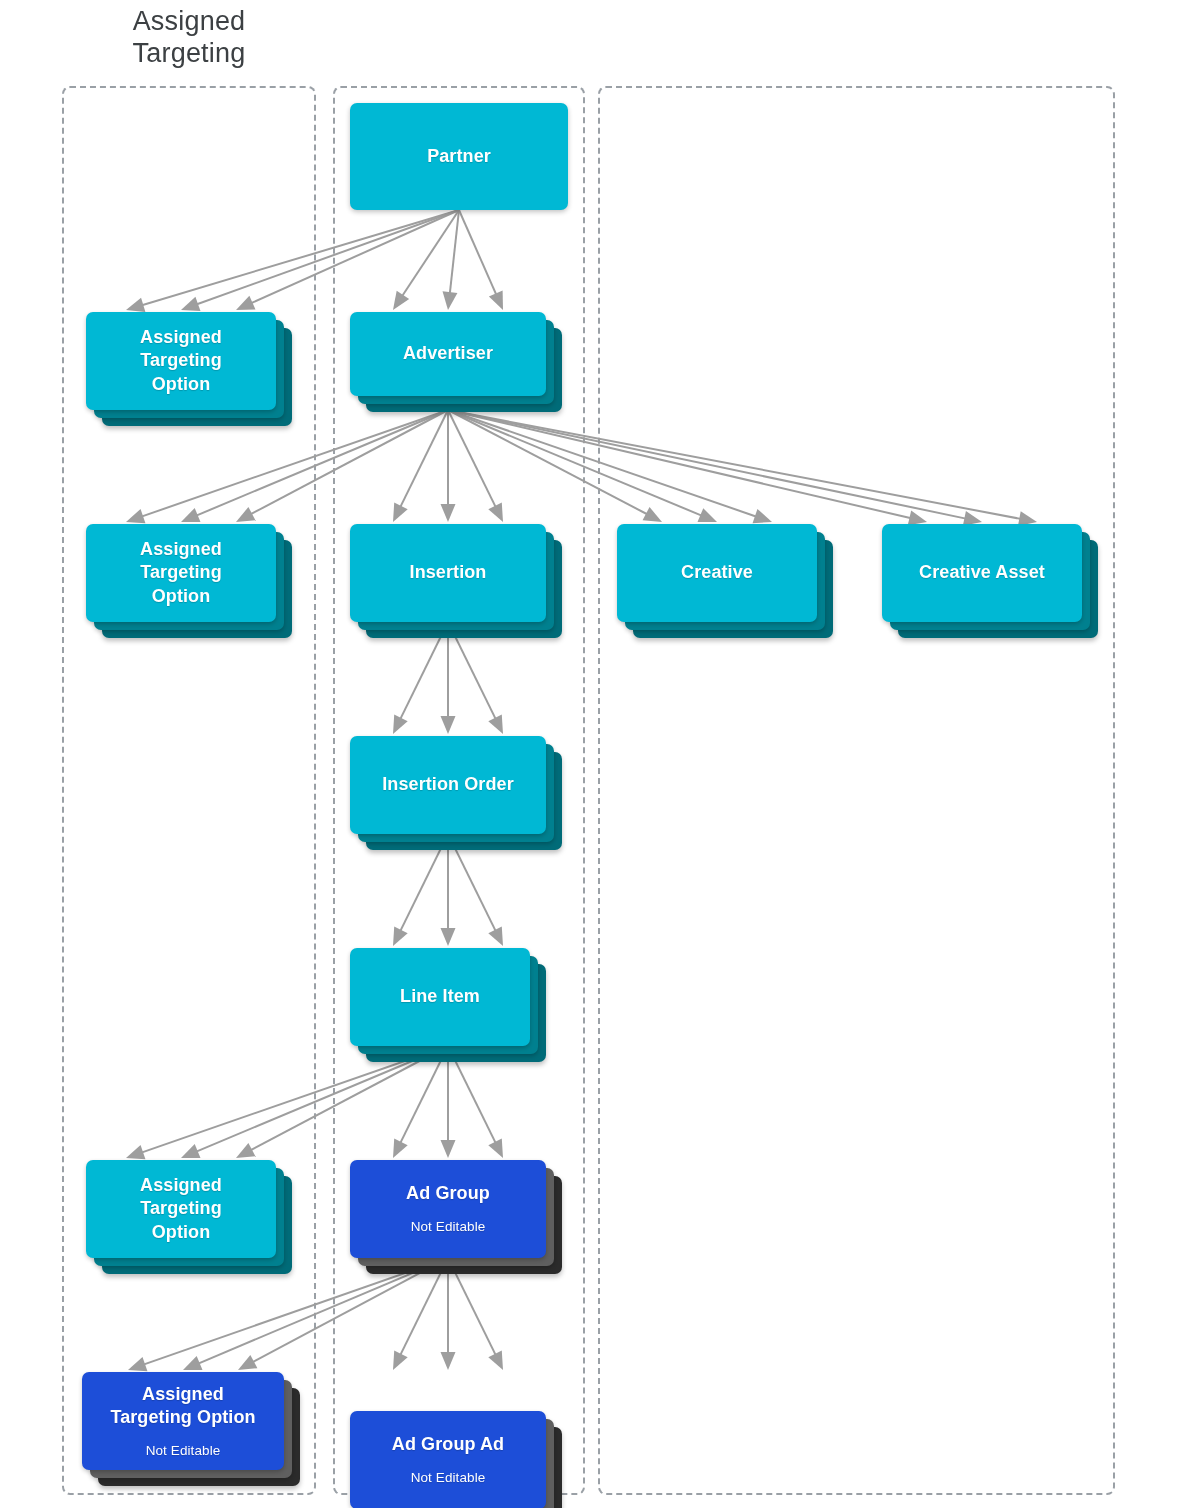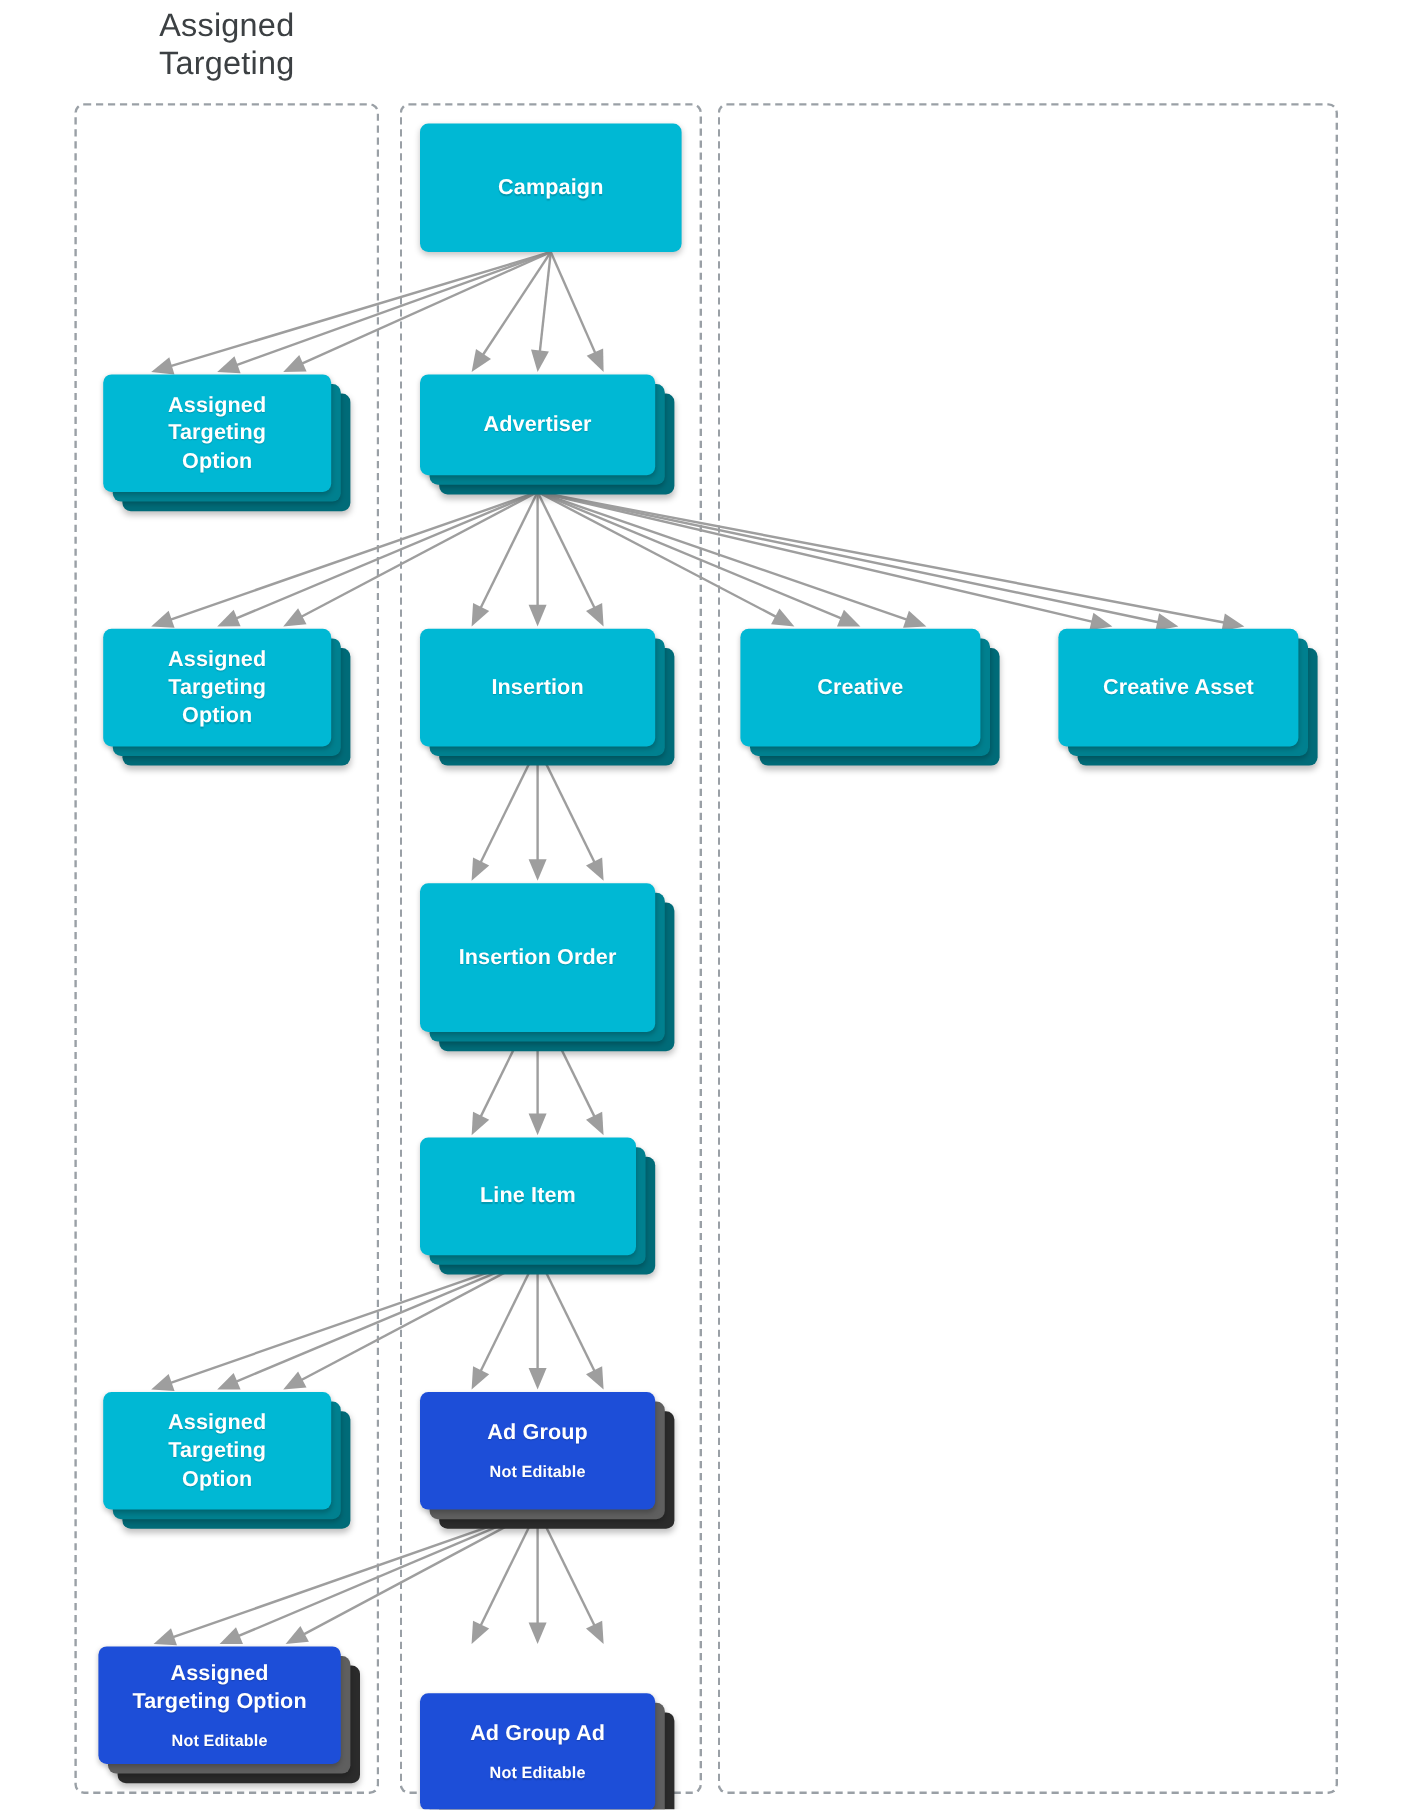--- a/index.html
+++ b/index.html
@@ -70,21 +70,21 @@
     font-weight: bold;
     font-size: 18px;
     line-height: 1.28;
     text-align: center;
     padding: 0 8px;
     letter-spacing: 0.1px;
     text-shadow: 0 1px 1px rgba(0,0,0,0.18);
   }
   .node-sublabel {
     color: #ffffff;
-    font-weight: bold;
+    font-weight: normal;
     font-size: 13.5px;
     line-height: 1.2;
     text-align: center;
     margin-top: 14px;
     letter-spacing: 0.1px;
     text-shadow: 0 1px 1px rgba(0,0,0,0.18);
   }
   
   .node.with-sub .layer.front { justify-content: center; }
 
@@ -180,21 +180,21 @@
       <polygon points="393.00,1370.00 394.20,1350.54 407.67,1357.15" fill="#9e9e9e"></polygon>
       <line x1="448.00" y1="1258.00" x2="448.00" y2="1356.00" stroke="#9e9e9e" stroke-width="2"></line>
       <polygon points="448.00,1370.00 440.50,1352.00 455.50,1352.00" fill="#9e9e9e"></polygon>
       <line x1="448.00" y1="1258.00" x2="496.83" y2="1357.43" stroke="#9e9e9e" stroke-width="2"></line>
       <polygon points="503.00,1370.00 488.33,1357.15 501.80,1350.54" fill="#9e9e9e"></polygon>
     </svg>
 
   <div id="nodes-root">
       <div class="node cyan single" style="left: 350px; top: 103px; width: 218px; height: 107px;">
         <div class="layer front">
-          <div class="node-label">Campaign</div>
+          <div class="node-label">Partner</div>
         </div>
       </div>
       <div class="node cyan" style="left: 86px; top: 312px; width: 190px; height: 98px;">
         <div class="layer back2"></div>
         <div class="layer back1"></div>
         <div class="layer front">
           <div class="node-label">Assigned<br>Targeting<br>Option</div>
         </div>
       </div>
       <div class="node cyan" style="left: 350px; top: 312px; width: 196px; height: 84px;">
@@ -225,21 +225,21 @@
           <div class="node-label">Creative</div>
         </div>
       </div>
       <div class="node cyan" style="left: 882px; top: 524px; width: 200px; height: 98px;">
         <div class="layer back2"></div>
         <div class="layer back1"></div>
         <div class="layer front">
           <div class="node-label">Creative Asset</div>
         </div>
       </div>
-      <div class="node cyan" style="left: 350px; top: 736px; width: 196px; height: 124px;">
+      <div class="node cyan" style="left: 350px; top: 736px; width: 196px; height: 98px;">
         <div class="layer back2"></div>
         <div class="layer back1"></div>
         <div class="layer front">
           <div class="node-label">Insertion Order</div>
         </div>
       </div>
       <div class="node cyan" style="left: 350px; top: 948px; width: 180px; height: 98px;">
         <div class="layer back2"></div>
         <div class="layer back1"></div>
         <div class="layer front">

